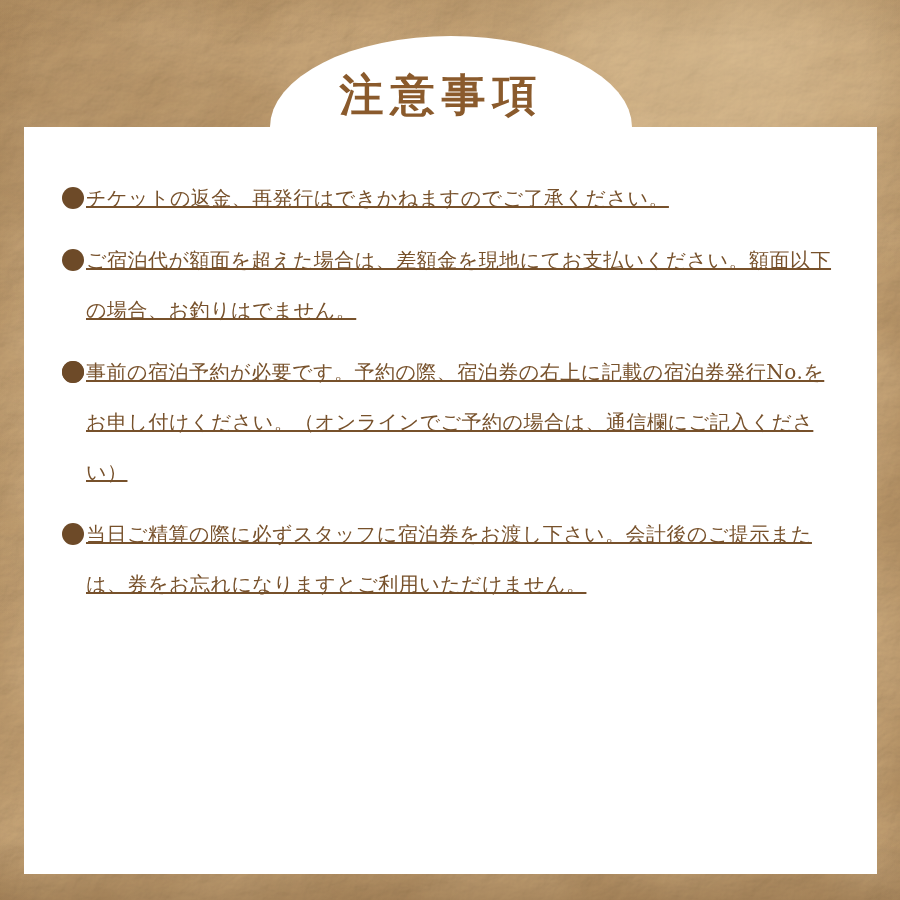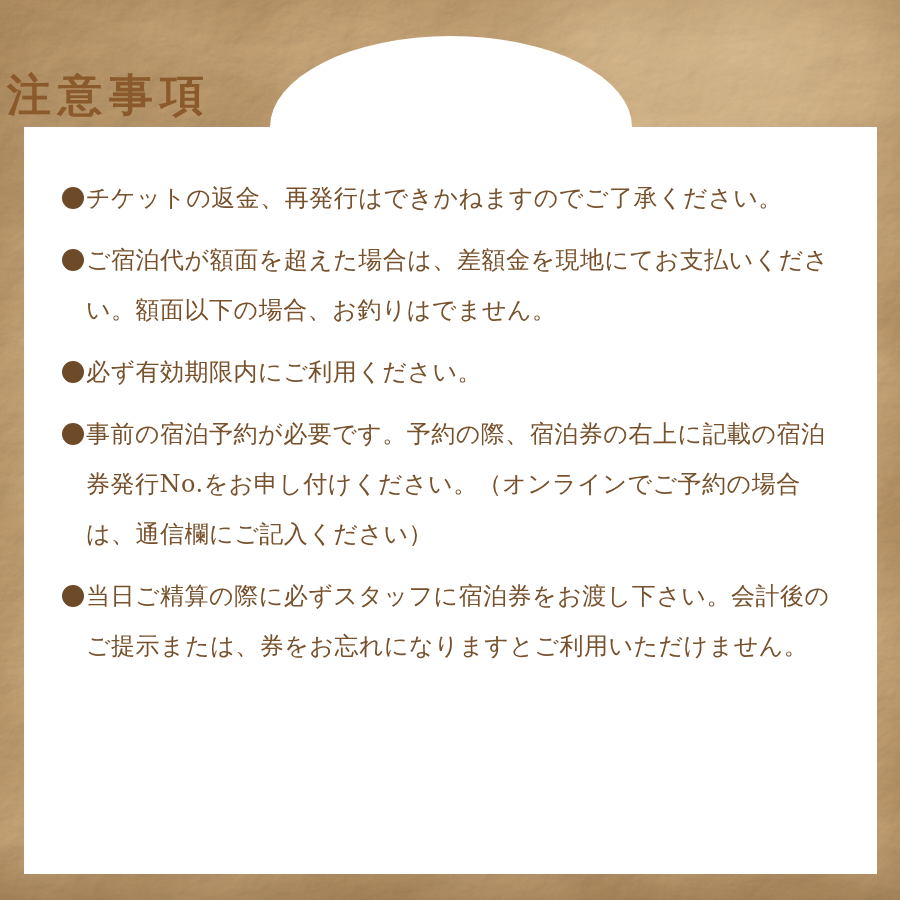--- a/index.html
+++ b/index.html
@@ -47,44 +47,45 @@
     width: 362px;
     height: 182px;
     border-radius: 50%;
     background: #ffffff;
   }
   .page-title {
     position: absolute;
     left: 0;
     top: 72px;
     width: 876px;
-    text-align: left;
+    text-align: center;
     font-size: 44px;
     line-height: 46px;
     font-weight: 700;
     letter-spacing: 7px;
     text-indent: 7px; 
     color: #8a5a2c;
     margin: 0;
   }
   
   .notes-list {
     position: absolute;
     left: 63px;
     top: 173px;
     width: 779px;
   }
   .note {
     position: relative;
     margin: 0 0 12px 0;
     padding-left: 23px;
-    font-size: 24px;
+    font-size: 20px;
     line-height: 50px;
     color: #77512b;
     letter-spacing: 0.5px;
+    text-decoration: underline;
   }
   .note .bullet {
     position: absolute;
     left: -1px;
     top: 14px;
     width: 22px;
     height: 22px;
     border-radius: 50%;
     background: #6d4a28;
   }
@@ -114,18 +115,18 @@
   <div class="paper-vignette"></div>
 
   <div class="card-dome"></div>
   <div class="notice-card"></div>
 
   <h1 class="page-title">注意事項</h1>
 
   <div class="notes-list">
       <p class="note"><span class="bullet"></span><span>チケットの返金、再発行はできかねますのでご了承ください。</span></p>
       <p class="note"><span class="bullet"></span><span>ご宿泊代が額面を超えた場合は、差額金を現地にてお支払いください。額面以下の場合、お釣りはでません。</span></p>
-      <p class="note"><span class="bullet"></span><span>必ず有効期限内にご利用ください。</span></p>
+      <p class="note"><span class="bullet"></span></p>
       <p class="note"><span class="bullet"></span><span>事前の宿泊予約が必要です。予約の際、宿泊券の右上に記載の宿泊券発行No.をお申し付けください。（オンラインでご予約の場合は、通信欄にご記入ください）</span></p>
       <p class="note"><span class="bullet"></span><span>当日ご精算の際に必ずスタッフに宿泊券をお渡し下さい。会計後のご提示または、券をお忘れになりますとご利用いただけません。</span></p>
     </div>
 
 </div>
 
 </body></html>

